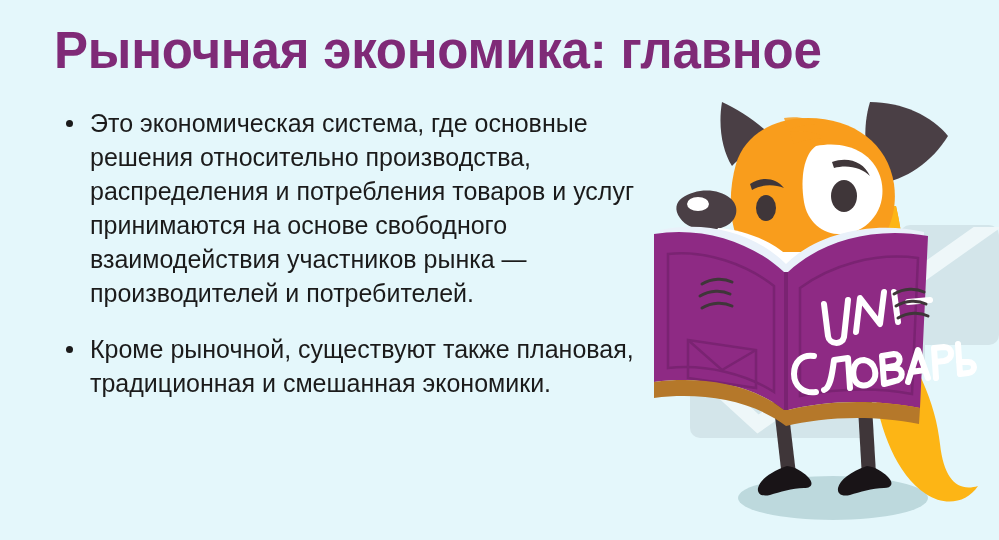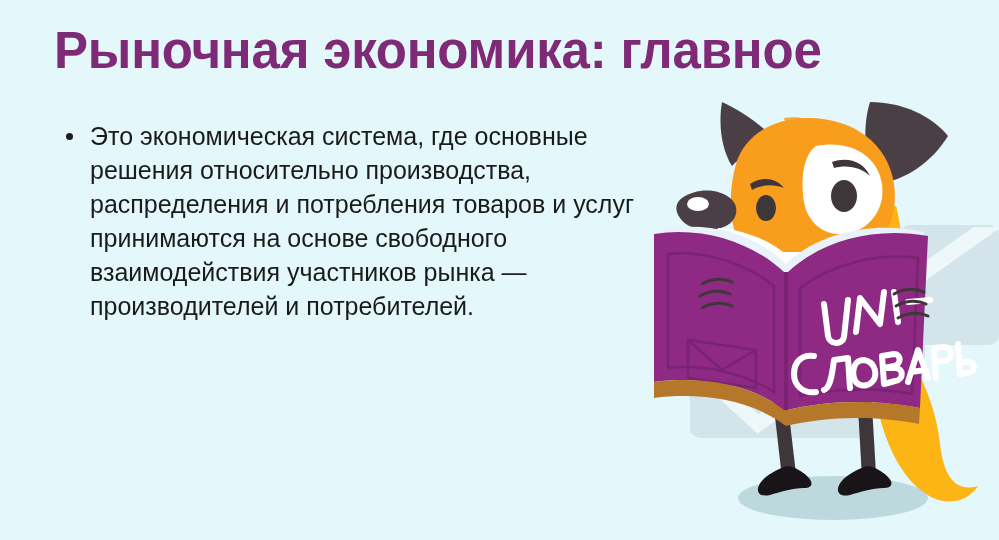--- a/index.html
+++ b/index.html
@@ -87,21 +87,21 @@
     line-height: 1.12;
     letter-spacing: -0.2px;
     color: #7f2a77;
     white-space: nowrap;
   }
 
   
   #bullets {
     position: absolute;
     left: 58px;
-    top: 119px;
+    top: 106px;
     z-index: 4;
     width: 600px;
     margin: 0;
     padding: 0;
     list-style: none;
   }
   .bullet {
     position: relative;
     padding-left: 32px;
     margin-bottom: 22px;
@@ -173,20 +173,24 @@
     </div>
 
   </div>
 
   <h1 id="title">Рыночная экономика: главное</h1>
 
   <ul id="bullets">
     <li class="bullet">
       <span class="bullet-dot"></span>
       <span class="bullet-text">Это экономическая система, где основные решения относительно производства, распределения и потребления товаров и услуг принимаются на основе свободного взаимодействия участников рынка — производителей и потребителей.</span>
+    </li>
+    <li class="bullet">
+      <span class="bullet-dot"></span>
+      <span class="bullet-text">Кроме рыночной, существуют также плановая, традиционная и смешанная экономики.</span>
     </li>
   </ul>
 
   <div id="mascot">
     <svg viewBox="0 0 351 452" xmlns="http://www.w3.org/2000/svg" aria-hidden="true">
 
       <ellipse cx="185" cy="410" rx="95" ry="22" fill="#bdd9dd"></ellipse>
 
       <path d="M236 236 C268 268 288 316 292 356 C296 392 310 404 330 398
                C318 416 296 418 278 406 C248 386 232 342 226 300 C222 272 226 250 236 236 Z" fill="#fdb515"></path>

